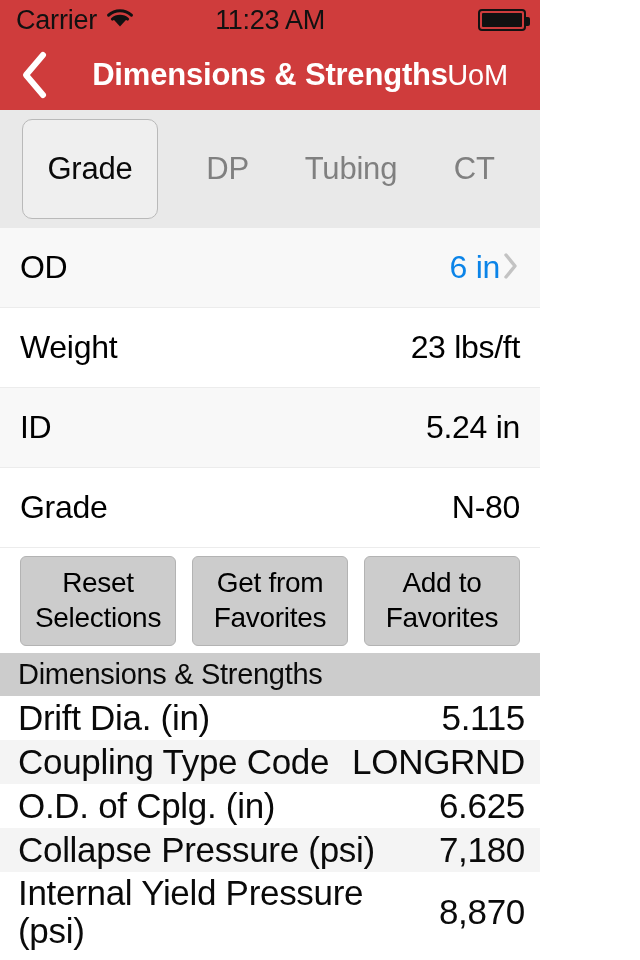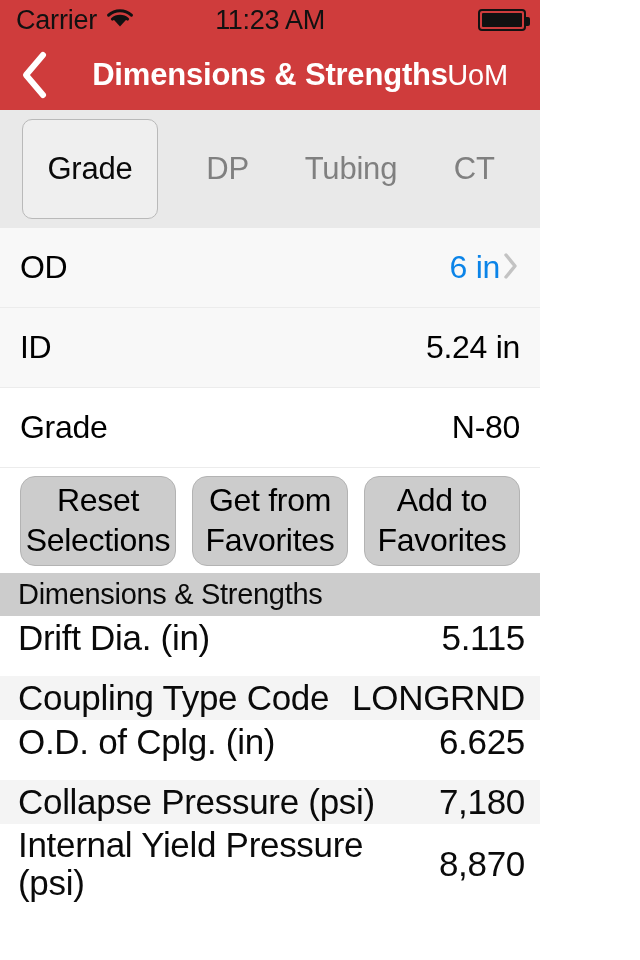--- a/index.html
+++ b/index.html
@@ -76,36 +76,36 @@
   .prop-value.link { color:#0b84e8; }
   .disclosure { display:block; }
 
   
   .actions {
     height:105px; background:#ffffff; display:flex; align-items:center;
     padding:0 20px; gap:16px;
   }
   .action-btn {
     flex:1 1 0; height:90px; background:#cccccc; border:1px solid #b3b3b3;
-    border-radius:15px; display:flex; flex-direction:column;
+    border-radius:6px; display:flex; flex-direction:column;
     align-items:center; justify-content:center;
-    font-size:32px; color:#000; line-height:1.22; letter-spacing:-0.3px;
+    font-size:28px; color:#000; line-height:1.22; letter-spacing:-0.3px;
     font-family:"Liberation Sans", sans-serif;
   }
 
   
   .section-header {
     height:43px; background:#cccccc; display:flex; align-items:center;
     padding:0 18px; font-size:29px; color:#0a0a0a; letter-spacing:-0.3px;
   }
   .data-row {
     min-height:40px; display:flex; align-items:center; padding:2px 15px 2px 18px;
     background:#ffffff; font-size:35px; color:#0a0a0a; letter-spacing:-0.3px;
   }
-  .data-row.alt { background:#f4f4f4;margin-top:16px; }
+  .data-row.alt { background:#f4f4f4; }
   .data-row.tall { min-height:62px; }
   .dr-label { flex:1 1 auto; padding-right:12px; line-height:1.08; }
   .dr-value { flex:0 0 auto; text-align:right; }
 </style>
 </head>
 <body>
 
 <div class="phone">
 
   <div class="statusbar">
@@ -159,20 +159,26 @@
       <span class="prop-right">
         <span class="prop-value link">6 in</span>
         <span class="disclosure">
           <svg width="18" height="30" viewBox="0 0 18 30">
             <path d="M4 4 L13 15 L4 26" stroke="#c3c3c3" stroke-width="3.4" fill="none" stroke-linecap="round" stroke-linejoin="round"></path>
           </svg>
         </span>
       </span>
     </div>
 
+    <div class="prop-row">
+      <span class="prop-label">Weight</span>
+      <span class="prop-right">
+        <span class="prop-value">23 lbs/ft</span>
+      </span>
+    </div>
 
     <div class="prop-row alt">
       <span class="prop-label">ID</span>
       <span class="prop-right">
         <span class="prop-value">5.24 in</span>
       </span>
     </div>
 
     <div class="prop-row">
       <span class="prop-label">Grade</span>

